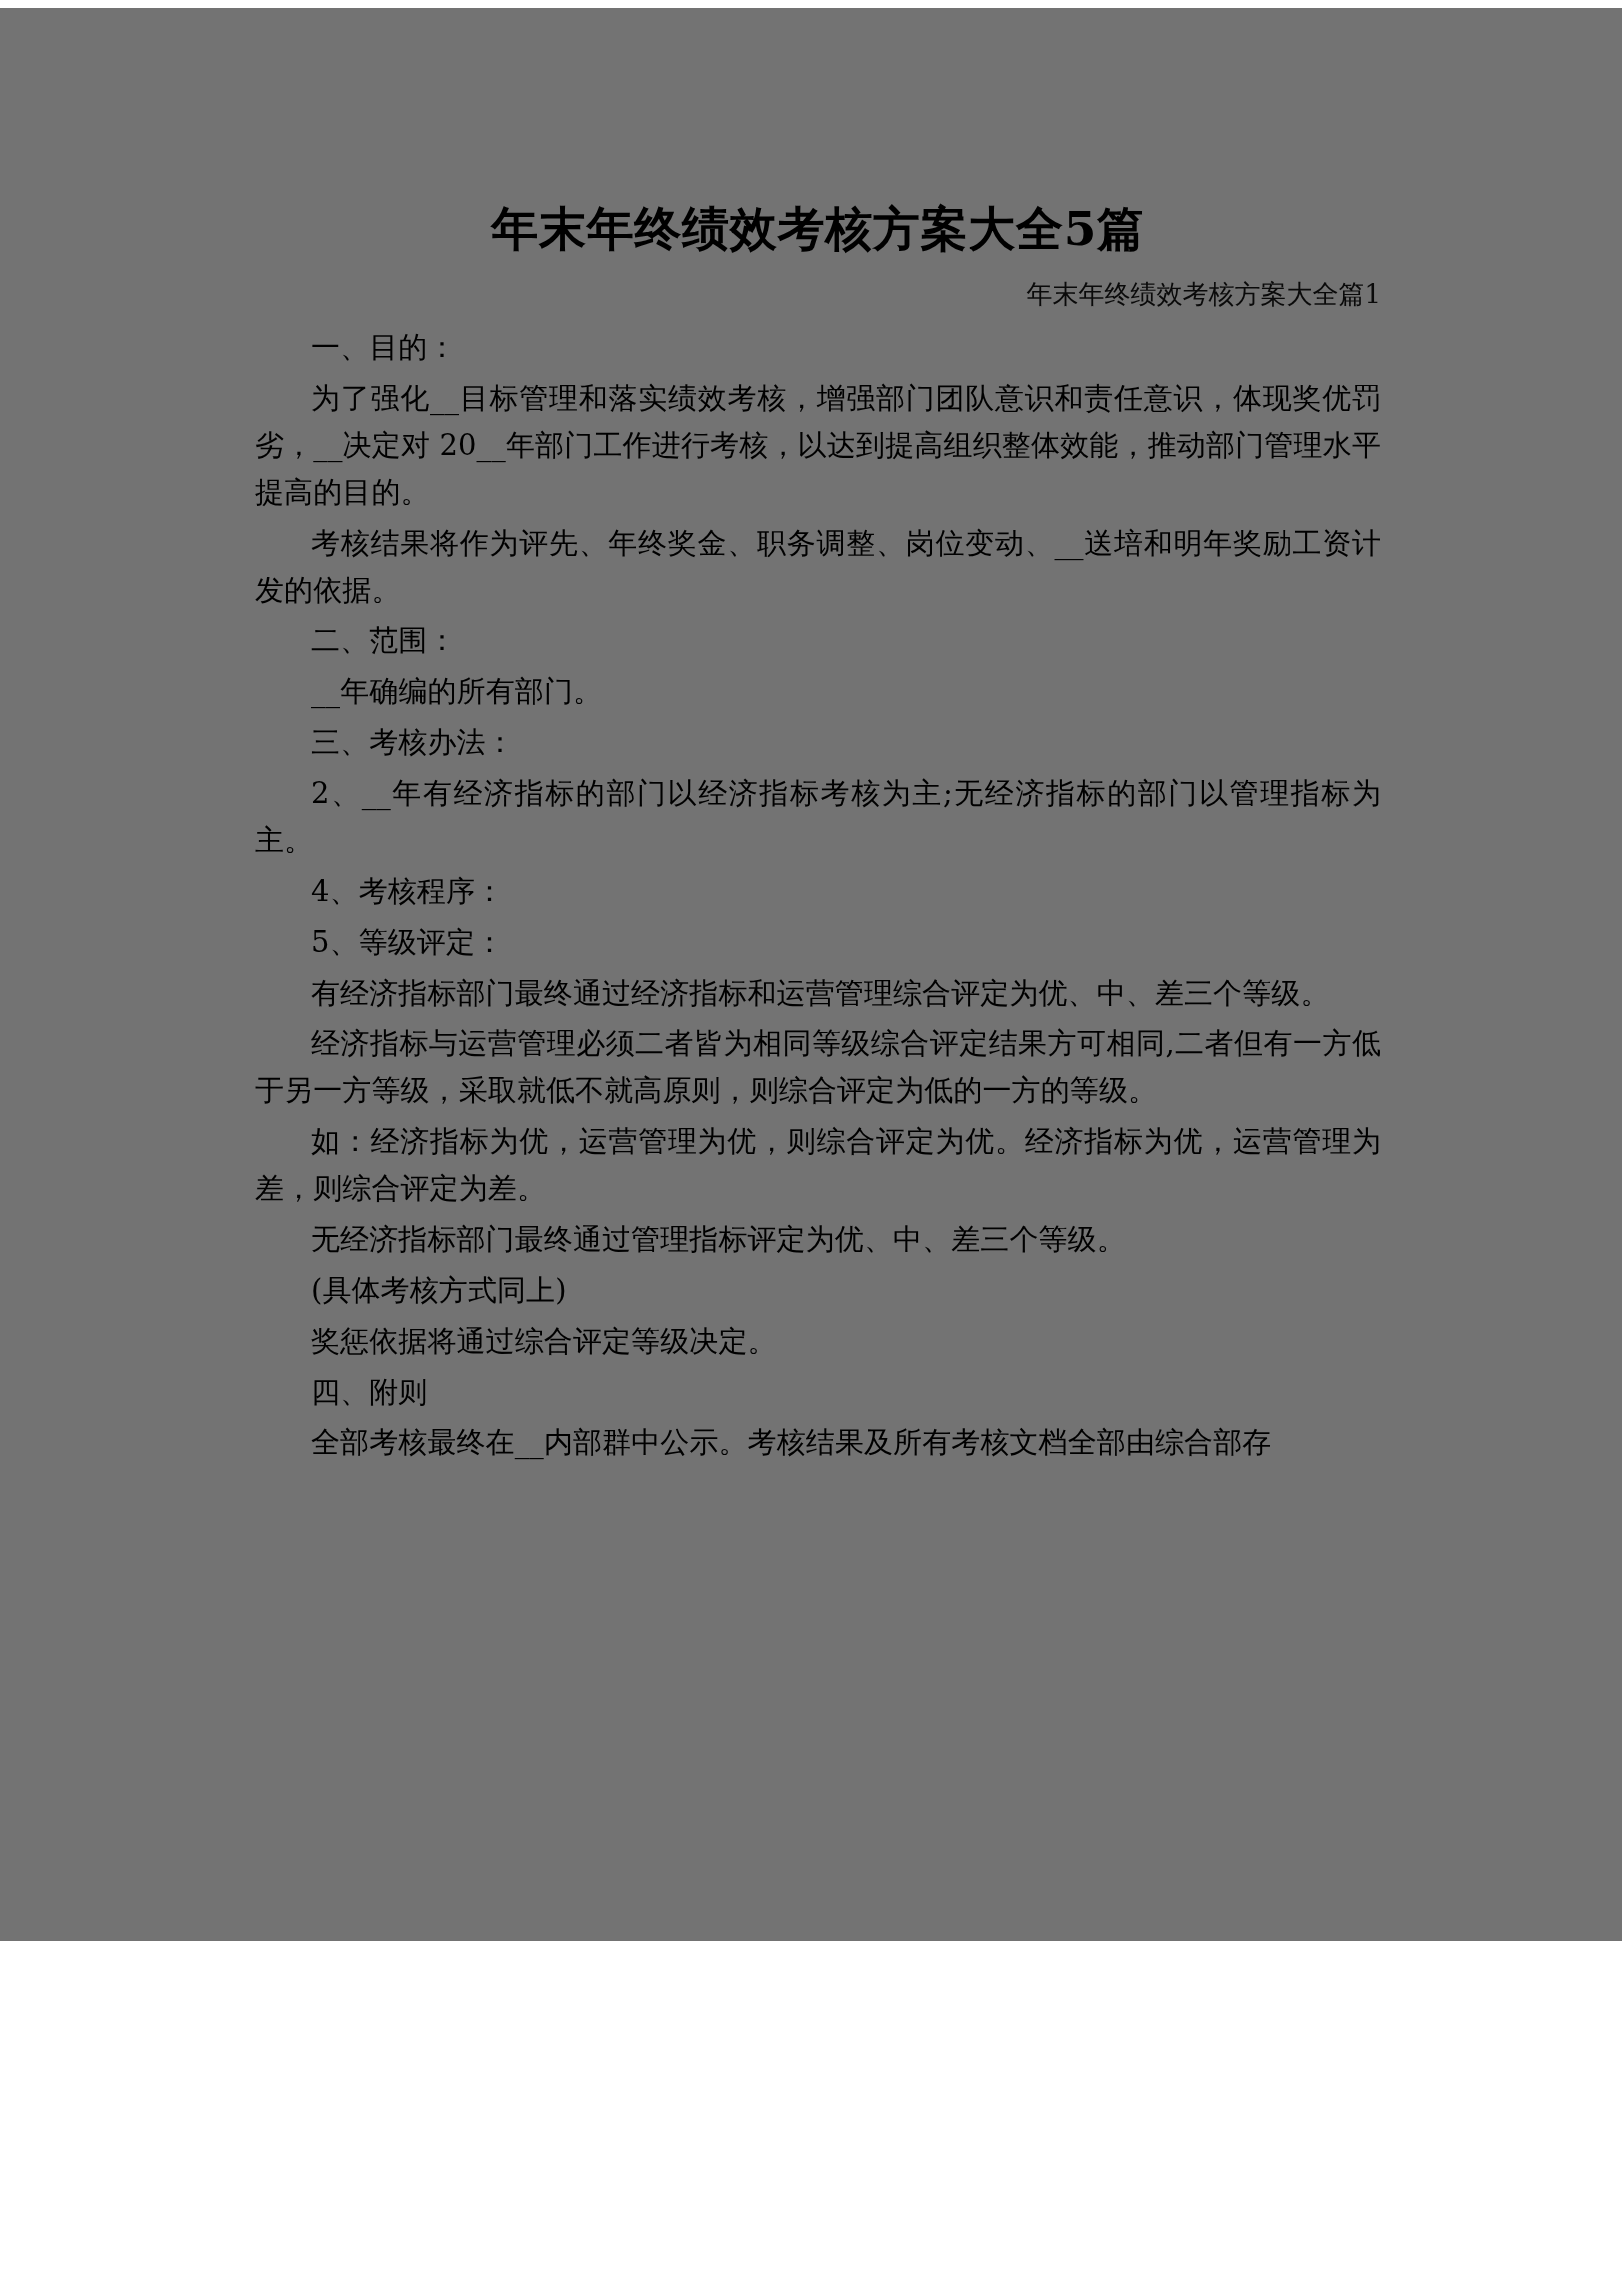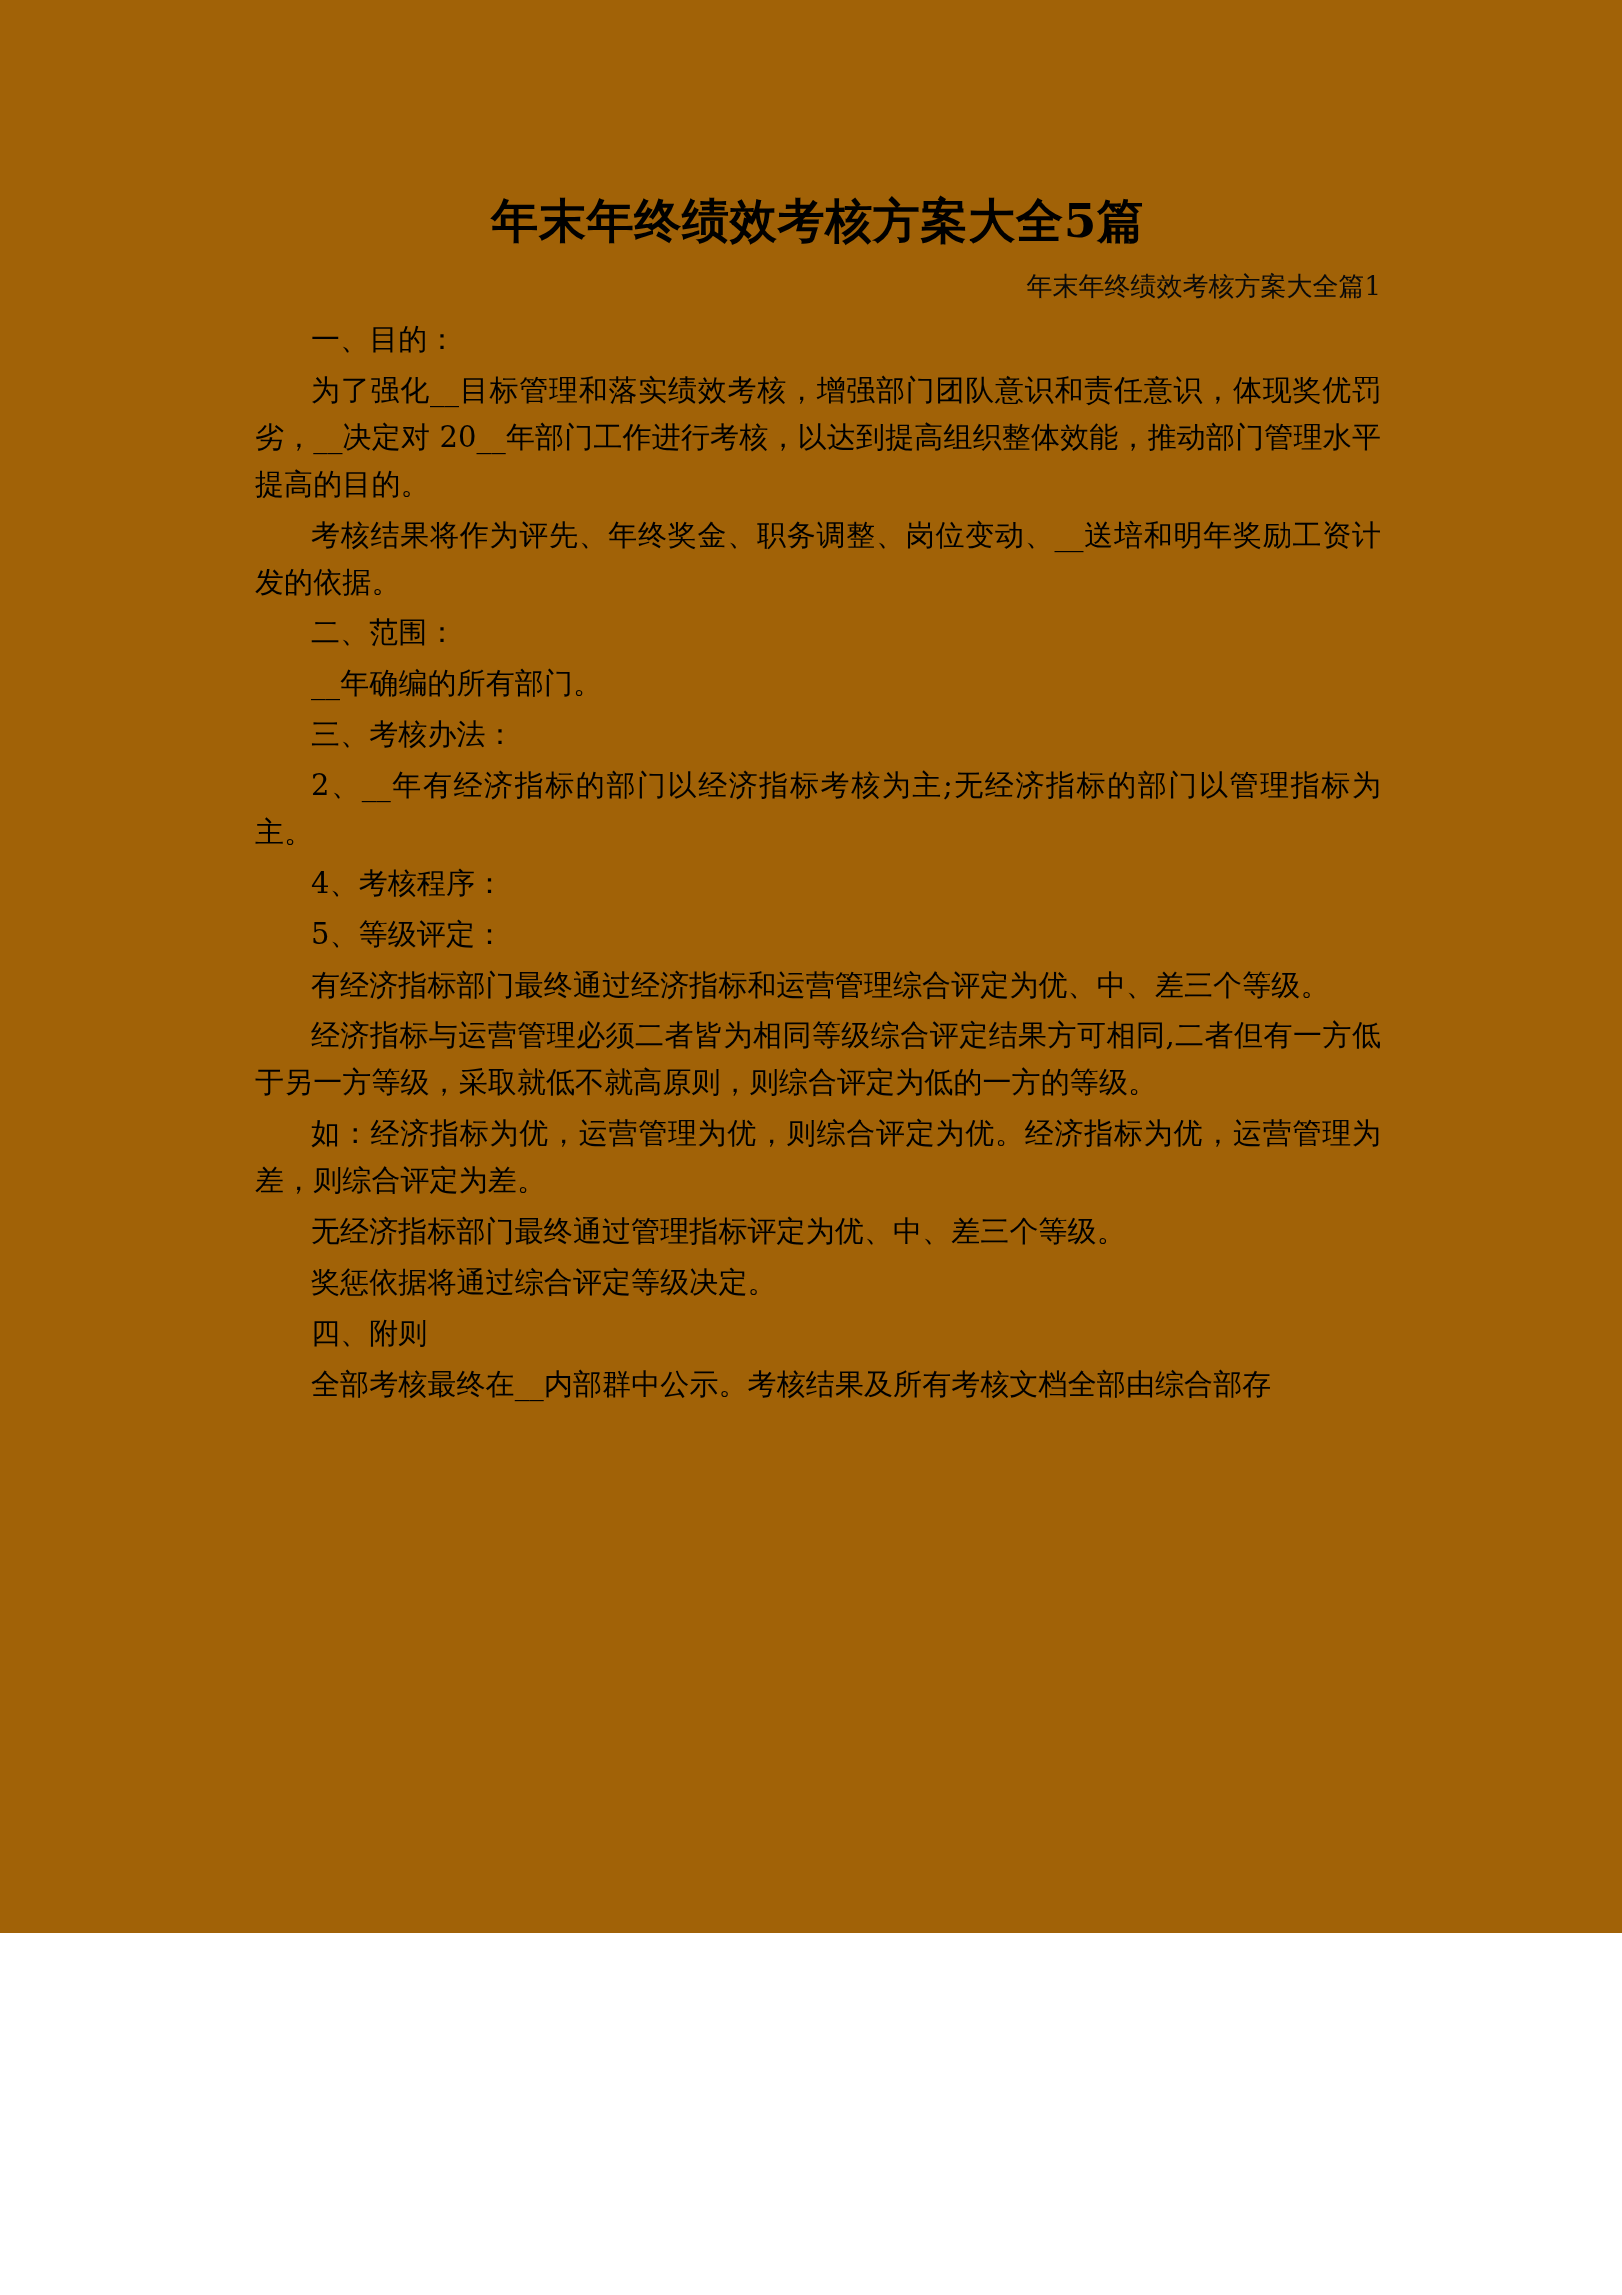--- a/index.html
+++ b/index.html
@@ -7,23 +7,24 @@
     padding: 0;
     background: #ffffff;
   }
   body {
     font-family: "DejaVu Serif", "Liberation Serif", serif;
   }
   .page {
     position: relative;
     width: 1623px;
     height: 1933px;
-    background: #a16207;
+    background: #737373;
     overflow: hidden;
     box-sizing: border-box;
+    margin-top: 8px;
   }
   .doc-body {
     position: absolute;
     left: 255px;
     top: 190px;
     width: 1126px;
   }
   .doc-title {
     font-family: "DejaVu Serif", "Liberation Serif", serif;
     font-weight: bold;
@@ -76,20 +77,21 @@
         <p class="para indent">二、范围：</p>
         <p class="para indent">__年确编的所有部门。</p>
         <p class="para indent">三、考核办法：</p>
         <p class="para indent">2、__年有经济指标的部门以经济指标考核为主;无经济指标的部门以管理指标为主。</p>
         <p class="para indent">4、考核程序：</p>
         <p class="para indent">5、等级评定：</p>
         <p class="para indent">有经济指标部门最终通过经济指标和运营管理综合评定为优、中、差三个等级。</p>
         <p class="para indent">经济指标与运营管理必须二者皆为相同等级综合评定结果方可相同,二者但有一方低于另一方等级，采取就低不就高原则，则综合评定为低的一方的等级。</p>
         <p class="para indent">如：经济指标为优，运营管理为优，则综合评定为优。经济指标为优，运营管理为差，则综合评定为差。</p>
         <p class="para indent">无经济指标部门最终通过管理指标评定为优、中、差三个等级。</p>
+        <p class="para indent">(具体考核方式同上)</p>
         <p class="para indent">奖惩依据将通过综合评定等级决定。</p>
         <p class="para indent">四、附则</p>
         <p class="para indent">全部考核最终在__内部群中公示。考核结果及所有考核文档全部由综合部存</p>
       </div>
 
   </div>
 </div>
 
 
 </body></html>

